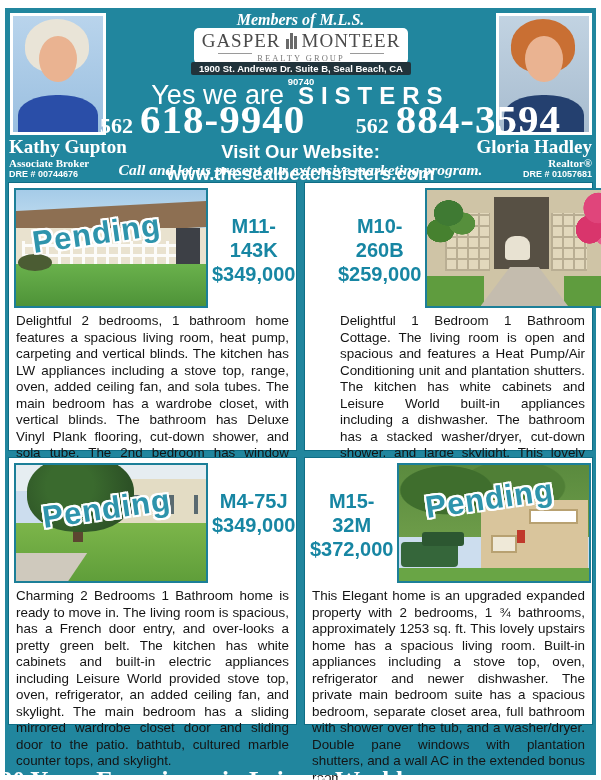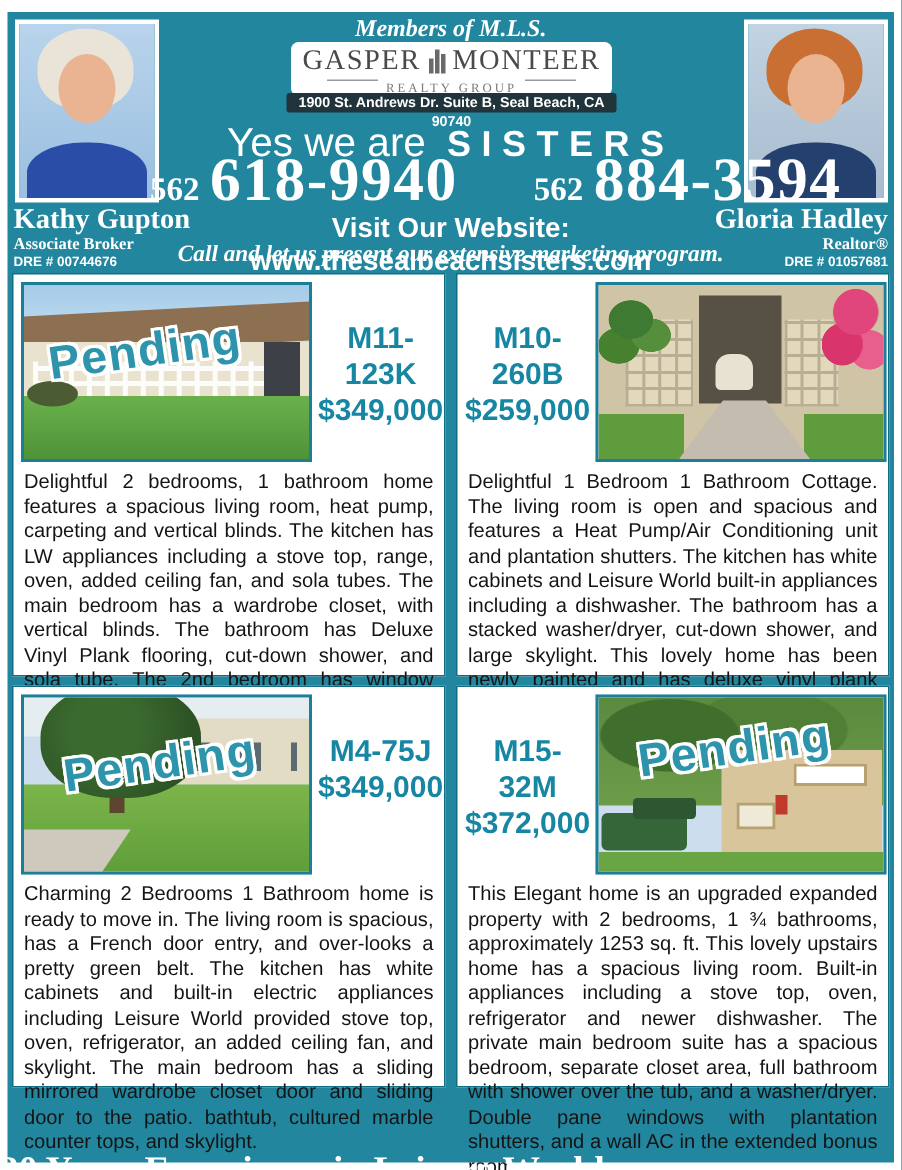--- a/index.html
+++ b/index.html
@@ -48,21 +48,21 @@
   .portrait .bgc{position:absolute;inset:0;background:linear-gradient(#b9d4ec,#9abfe0);}
   .portrait.g .bgc{background:linear-gradient(#c2d3e2,#a7bccf);}
   .portrait .hair{position:absolute;left:13%;top:3%;width:72%;height:46%;border-radius:52% 52% 46% 46%;background:#e9e4d7;}
   .portrait.g .hair{background:#c96f33;}
   .portrait .face{position:absolute;left:29%;top:17%;width:42%;height:40%;border-radius:50%;background:#eab391;}
   .portrait .body{position:absolute;left:6%;bottom:-4%;width:88%;height:36%;border-radius:48% 48% 0 0;background:#2a4ea8;}
   .portrait.g .body{background:#24406f;}
 
   
   .listing{position:absolute;width:289px;background:#fff;border:1px solid #0f6e86;box-sizing:border-box;}
-  .l1{left:8px;top:182px;height:269px;} .l2{left:304px;top:182px;height:269px;}
+  .l1{left:8px;top:182px;height:269px;} .l2{left:304px;top:182px;height:269px;padding-left:28px;}
   .l3{left:8px;top:457px;height:268px;} .l4{left:304px;top:457px;height:268px;}
   .photo-row{display:flex;padding:5px 5px 2px 5px;gap:4px;height:120px;box-sizing:content-box;}
   .photo{position:relative;flex:0 0 190px;height:116px;border:2px solid #1c7f98;overflow:hidden;background:#cde;}
   .info{flex:1;text-align:center;padding-top:26px;color:#1786a3;font-weight:bold;font-size:20px;line-height:24px;}
   .desc{padding:3px 7px 0 7px;font-size:13.4px;line-height:16.5px;text-align:justify;color:#141414;}
 
   .stamp{position:absolute;font-weight:bold;font-size:31px;color:#2e94ac;letter-spacing:1px;
          text-shadow:-2px -2px 0 #fff,0 -2px 0 #fff,2px -2px 0 #fff,-2px 0 0 #fff,2px 0 0 #fff,
                      -2px 2px 0 #fff,0 2px 0 #fff,2px 2px 0 #fff;transform:rotate(-8deg);white-space:nowrap;}
   .badge-red{position:absolute;left:0;right:0;top:1px;text-align:center;font-weight:bold;font-style:italic;
@@ -212,21 +212,21 @@
         <div class="sc p1-sky"></div>
         <div class="sc p1-roof"></div>
         <div class="sc p1-wall"></div>
         <div class="sc p1-lat"></div>
         <div class="sc p1-door"></div>
         <div class="sc p1-lawn"></div>
         <div class="sc p1-bush"></div>
         <div class="stamp st1">Pending</div>
       </div>
       <div class="info">
-        <div>M11-123K</div>
+        <div>M11-143K</div>
         <div>$349,000</div>
       </div>
     </div>
     <div class="desc">Delightful 2 bedrooms, 1 bathroom home features a spacious living room, heat pump, carpeting and vertical blinds.  The kitchen has LW appliances including a stove top, range, oven, added ceiling fan, and sola tubes.  The main bedroom has a wardrobe closet, with vertical blinds.  The bathroom has Deluxe Vinyl Plank flooring, cut-down shower, and sola tube.  The 2nd bedroom has window blinds and carpet.  The lovely private patio has indoor/outdoor carpeting.</div>
   </div>
 
   <div class="listing l2">
     <div class="photo-row">
       <div class="info">
         <div>M10-260B</div>

